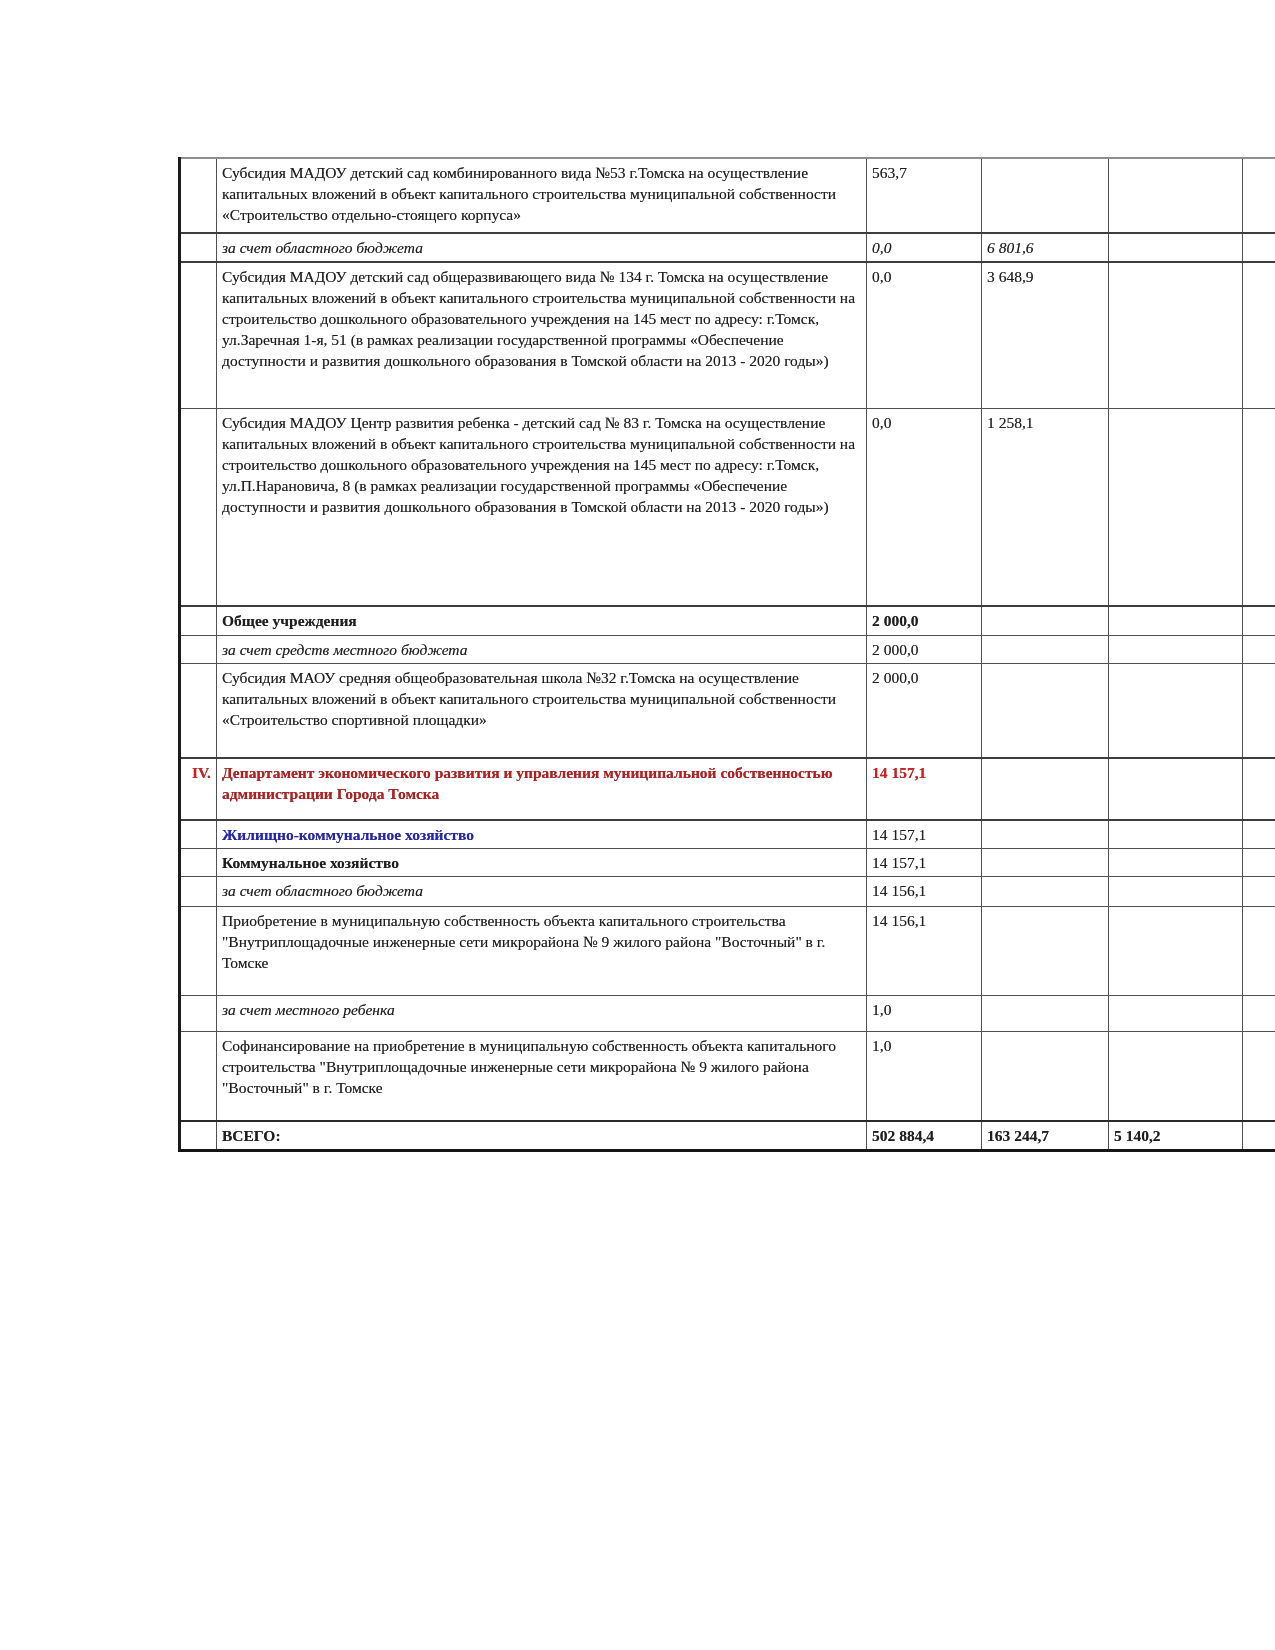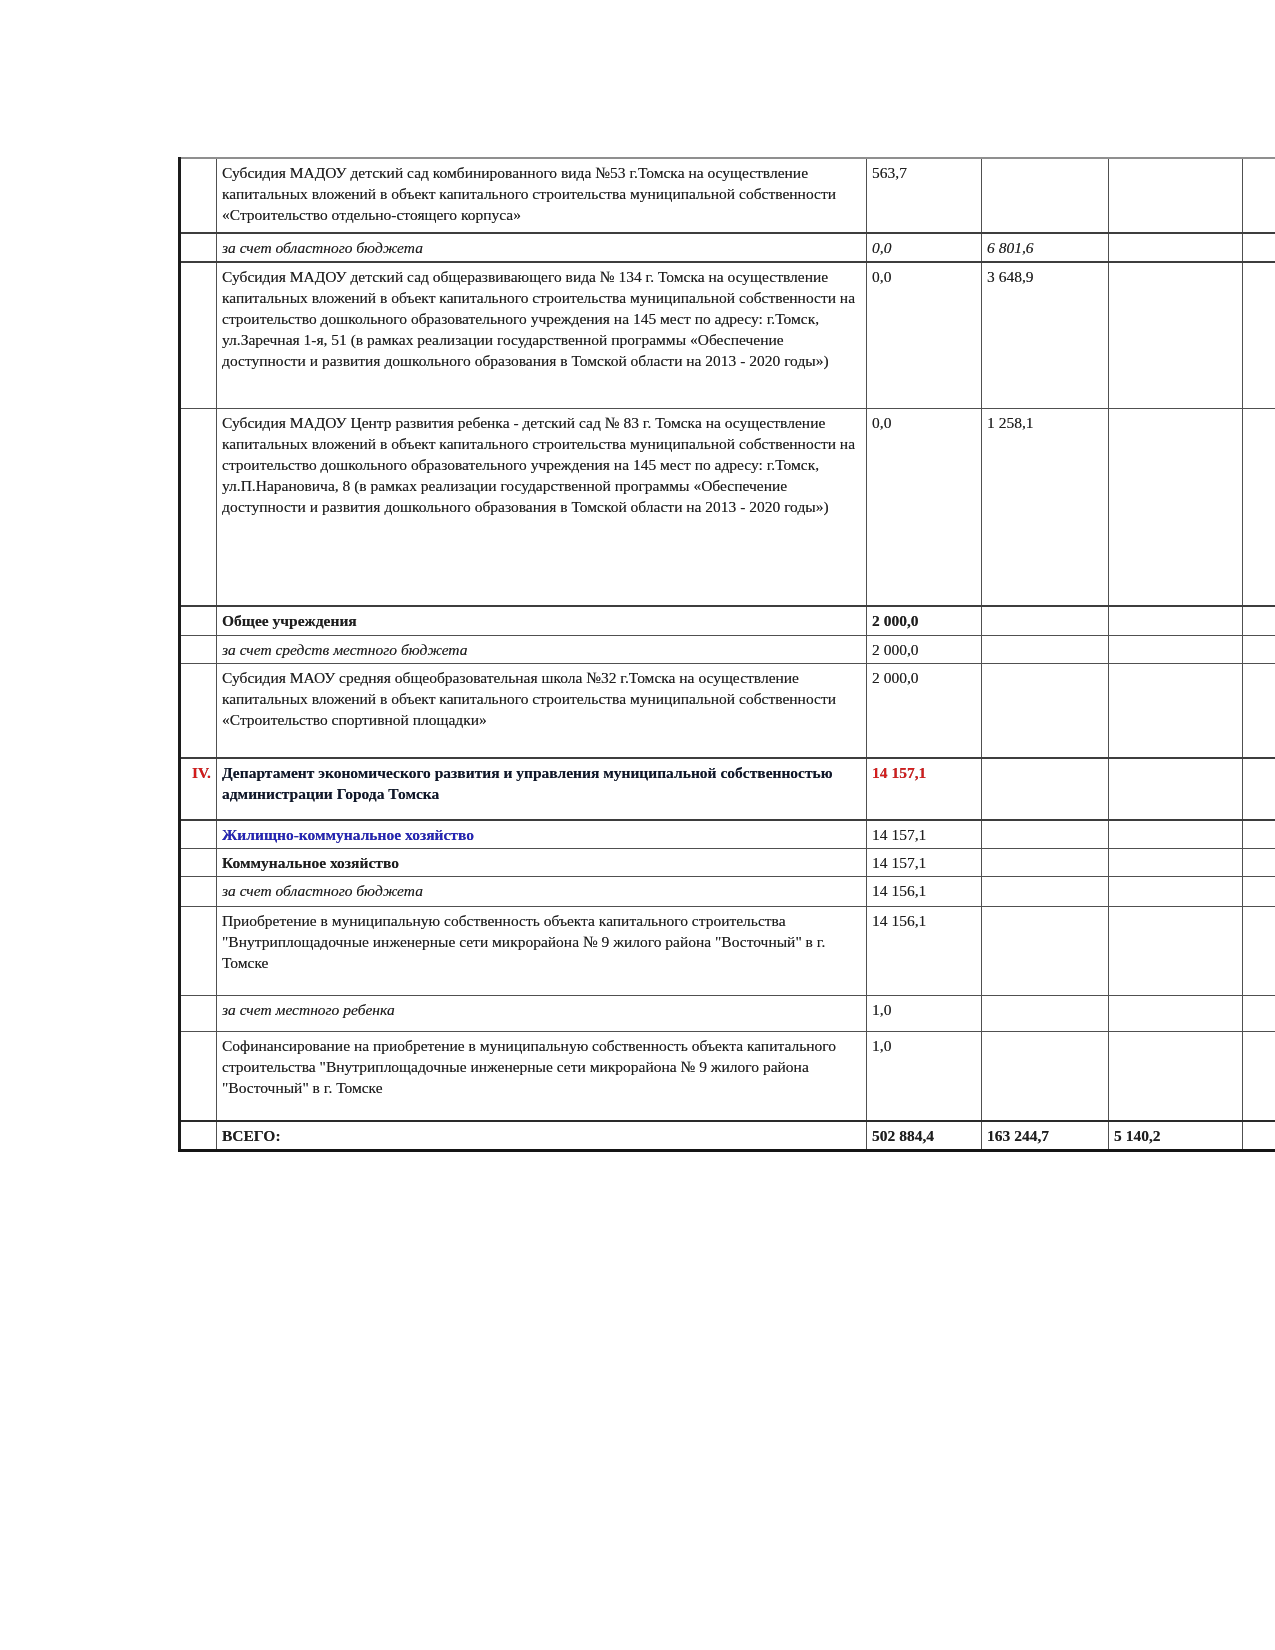--- a/index.html
+++ b/index.html
@@ -116,21 +116,21 @@
           <tr class="vtop" style="height: 95px;">
             <td class="numcell"></td>
             <td class="desccell st-normal">Субсидия МАОУ средняя общеобразовательная школа №32 г.Томска на осуществление капитальных вложений в объект капитального строительства муниципальной собственности «Строительство спортивной площадки»</td>
             <td class="valcell v-normal">2 000,0</td>
             <td class="valcell v-normal"></td>
             <td class="valcell v-normal"></td>
             <td class="valcell v-normal"></td>
           </tr>
           <tr class="hb" style="height: 62px;">
             <td class="numcell" style="color: rgb(213, 28, 28);">IV.</td>
-            <td class="desccell st-red" style="color: #0f172a;">Департамент экономического развития и управления муниципальной собственностью администрации Города Томска</td>
+            <td class="desccell st-red" style="color: #b91c1c;">Департамент экономического развития и управления муниципальной собственностью администрации Города Томска</td>
             <td class="valcell v-redbold" style="color: rgb(213, 28, 28);">14 157,1</td>
             <td class="valcell v-redbold" style="color: rgb(213, 28, 28);"></td>
             <td class="valcell v-redbold" style="color: rgb(213, 28, 28);"></td>
             <td class="valcell v-redbold" style="color: rgb(213, 28, 28);"></td>
           </tr>
           <tr class="hb" style="height: 27px;">
             <td class="numcell"></td>
             <td class="desccell st-blue" style="color: rgb(36, 36, 184);">Жилищно-коммунальное хозяйство</td>
             <td class="valcell v-normal">14 157,1</td>
             <td class="valcell v-normal"></td>

